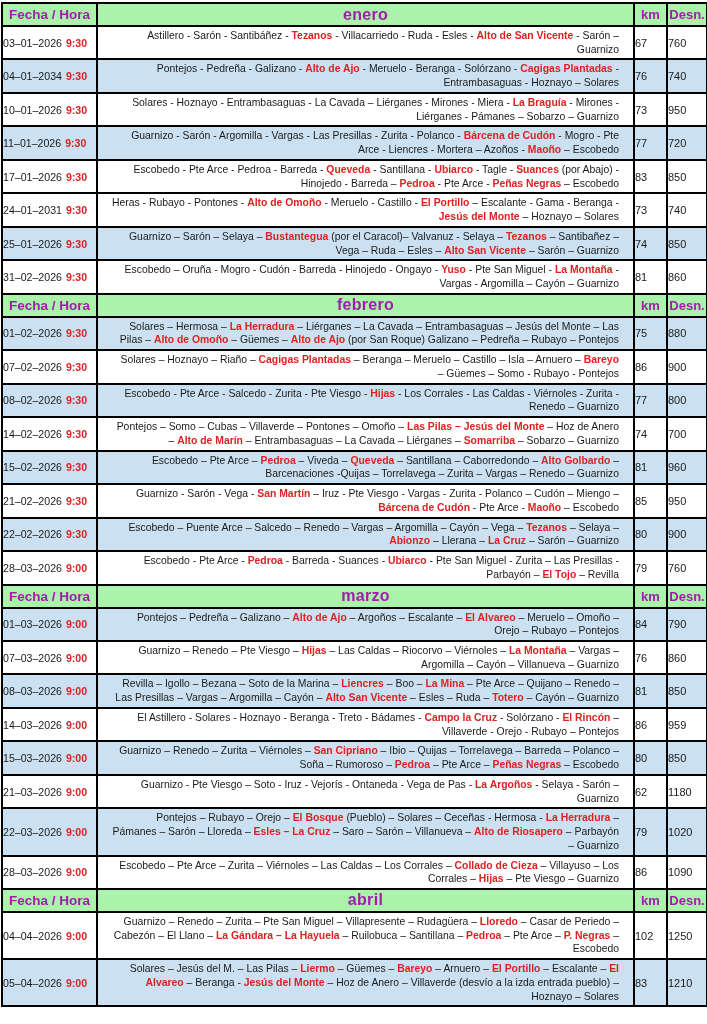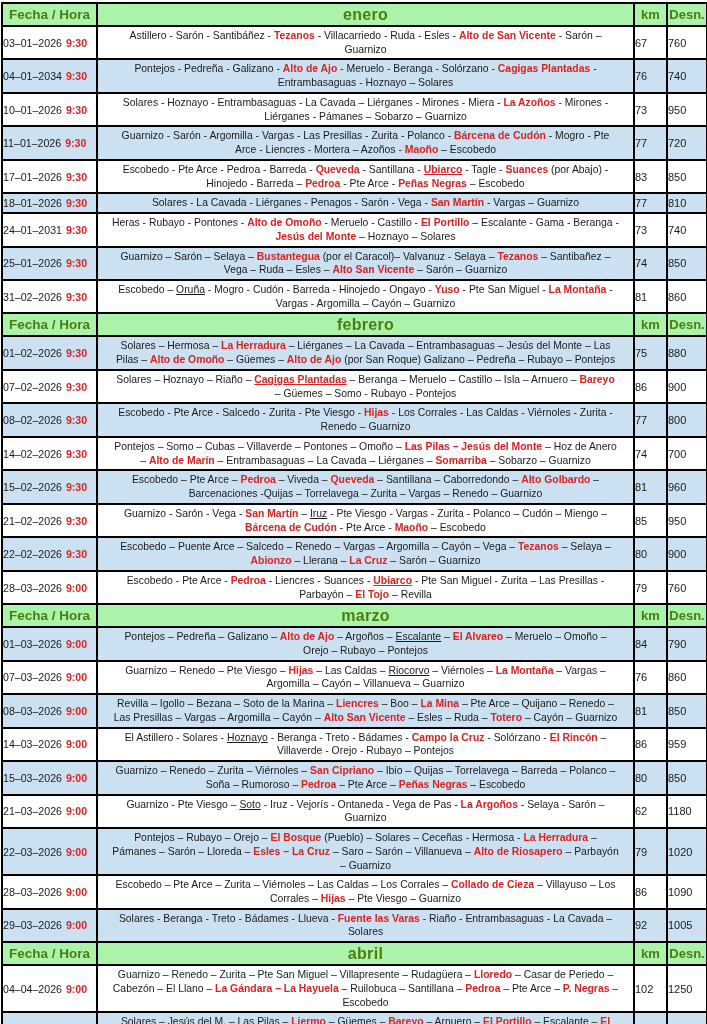--- a/index.html
+++ b/index.html
@@ -4,31 +4,31 @@
 <style>
   html,body{margin:0;padding:0;background:#fff;}
   body{width:707px;font-family:"Liberation Sans",sans-serif;-webkit-font-smoothing:antialiased;}
   .page{width:707px;box-sizing:border-box;padding:2px 1px;}
   table.sched{width:705px;border-collapse:collapse;table-layout:fixed;}
   table.sched td{border:2px solid #000;vertical-align:middle;box-sizing:border-box;}
   col.c-date{width:95px;}
   col.c-route{width:537px;}
   col.c-km{width:33px;}
   col.c-desn{width:40px;}
-  tr.hdr td{background:var(--green,#abf2ab);text-align:center;font-weight:bold;color:#4d7c0f;}
+  tr.hdr td{background:var(--green,#abf2ab);text-align:center;font-weight:bold;color:#a21caf;}
   td.h-date{font-size:13.5px;padding:3px 0;}
   td.h-month{font-size:16px;padding:1px 0;letter-spacing:.3px;margin-left:36px;}
   td.h-km,td.h-desn{font-size:13px;}
   tr.row td{background:#fff;}
   tr.row.alt td{background:var(--blue,#cbe1f1);}
   td.d-date{text-align:left;font-size:10.6px;white-space:nowrap;padding:2px 0;color:#1a1a1a;}
   td.d-date .time{color:var(--red,#e00000);font-weight:bold;margin-left:4px;}
-  td.d-route{text-align:center;font-size:10.4px;line-height:1.32;padding:2px 14px;color:#1a1a1a;}
+  td.d-route{text-align:right;font-size:10.4px;line-height:1.32;padding:2px 14px;color:#1a1a1a;}
   td.d-route .hl{color:var(--red,#e00000);font-weight:bold;}
-  td.d-route .ul{text-decoration:underline;}
+  td.d-route .ul{}
   td.d-km,td.d-desn{text-align:left;font-size:11px;color:#1a1a1a;padding:1px 0;}
 </style>
 </head>
 <body>
 
 <div class="page">
   <table class="sched">
     <colgroup>
       <col class="c-date">
         <col class="c-route">
@@ -49,42 +49,36 @@
           <td class="d-desn">760</td>
         </tr>
         <tr class="row alt">
           <td class="d-date"><span>04–01–2034</span><span class="time">9:30</span></td>
           <td class="d-route"><span>Pontejos - Pedreña - Galizano - </span><span class="hl">Alto de Ajo</span><span> - Meruelo - Beranga - Solórzano - </span><span class="hl">Cagigas Plantadas</span><span> - Entrambasaguas - Hoznayo – Solares</span></td>
           <td class="d-km">76</td>
           <td class="d-desn">740</td>
         </tr>
         <tr class="row">
           <td class="d-date"><span>10–01–2026</span><span class="time">9:30</span></td>
-          <td class="d-route"><span>Solares - Hoznayo - Entrambasaguas - La Cavada – Liérganes - Mirones - Miera - </span><span class="hl">La Azoños</span><span> - Mirones - Liérganes - Pámanes – Sobarzo – Guarnizo</span></td>
+          <td class="d-route"><span>Solares - Hoznayo - Entrambasaguas - La Cavada – Liérganes - Mirones - Miera - </span><span class="hl">La Braguía</span><span> - Mirones - Liérganes - Pámanes – Sobarzo – Guarnizo</span></td>
           <td class="d-km">73</td>
           <td class="d-desn">950</td>
         </tr>
         <tr class="row alt">
           <td class="d-date"><span>11–01–2026</span><span class="time">9:30</span></td>
           <td class="d-route"><span>Guarnizo - Sarón - Argomilla - Vargas - Las Presillas - Zurita - Polanco - </span><span class="hl">Bárcena de Cudón</span><span> - Mogro - Pte Arce - Liencres - Mortera – Azoños - </span><span class="hl">Maoño</span><span> – Escobedo</span></td>
           <td class="d-km">77</td>
           <td class="d-desn">720</td>
         </tr>
         <tr class="row">
           <td class="d-date"><span>17–01–2026</span><span class="time">9:30</span></td>
           <td class="d-route"><span>Escobedo - Pte Arce - Pedroa - Barreda - </span><span class="hl">Queveda</span><span> - Santillana - </span><span class="hl ul">Ubiarco</span><span> - Tagle - </span><span class="hl">Suances</span><span> (por Abajo) - Hinojedo - Barreda – </span><span class="hl">Pedroa</span><span> - Pte Arce - </span><span class="hl">Peñas Negras</span><span> – Escobedo</span></td>
           <td class="d-km">83</td>
           <td class="d-desn">850</td>
         </tr>
-        <tr class="row alt">
-          <td class="d-date"><span>18–01–2026</span><span class="time">9:30</span></td>
-          <td class="d-route"><span>Solares - La Cavada - Liérganes - Penagos - Sarón - Vega - </span><span class="hl">San Martín</span><span> - Vargas – Guarnizo</span></td>
-          <td class="d-km">77</td>
-          <td class="d-desn">810</td>
-        </tr>
         <tr class="row">
           <td class="d-date"><span>24–01–2031</span><span class="time">9:30</span></td>
           <td class="d-route"><span>Heras - Rubayo - Pontones - </span><span class="hl">Alto de Omoño</span><span> - Meruelo - Castillo - </span><span class="hl">El Portillo</span><span> – Escalante - Gama - Beranga - </span><span class="hl">Jesús del Monte</span><span> – Hoznayo – Solares</span></td>
           <td class="d-km">73</td>
           <td class="d-desn">740</td>
         </tr>
         <tr class="row alt">
           <td class="d-date"><span>25–01–2026</span><span class="time">9:30</span></td>
           <td class="d-route"><span>Guarnizo – Sarón – Selaya – </span><span class="hl">Bustantegua</span><span> (por el Caracol)– Valvanuz - Selaya – </span><span class="hl">Tezanos</span><span> – Santibañez – Vega – Ruda – Esles – </span><span class="hl">Alto San Vicente</span><span> – Sarón – Guarnizo</span></td>
           <td class="d-km">74</td>
@@ -139,21 +133,21 @@
           <td class="d-desn">950</td>
         </tr>
         <tr class="row alt">
           <td class="d-date"><span>22–02–2026</span><span class="time">9:30</span></td>
           <td class="d-route"><span>Escobedo – Puente Arce – Salcedo – Renedo – Vargas – Argomilla – Cayón – Vega – </span><span class="hl">Tezanos</span><span> – Selaya – </span><span class="hl">Abionzo</span><span> – Llerana – </span><span class="hl">La Cruz</span><span> – Sarón – Guarnizo</span></td>
           <td class="d-km">80</td>
           <td class="d-desn">900</td>
         </tr>
         <tr class="row">
           <td class="d-date"><span>28–03–2026</span><span class="time">9:00</span></td>
-          <td class="d-route"><span>Escobedo - Pte Arce - </span><span class="hl">Pedroa</span><span> - Liencres - Suances - </span><span class="hl ul">Ubiarco</span><span> - Pte San Miguel - Zurita – Las Presillas - Parbayón – </span><span class="hl">El Tojo</span><span> – Revilla</span></td>
+          <td class="d-route"><span>Escobedo - Pte Arce - </span><span class="hl">Pedroa</span><span> - Barreda - Suances - </span><span class="hl ul">Ubiarco</span><span> - Pte San Miguel - Zurita – Las Presillas - Parbayón – </span><span class="hl">El Tojo</span><span> – Revilla</span></td>
           <td class="d-km">79</td>
           <td class="d-desn">760</td>
         </tr>
         <tr class="hdr">
           <td class="h-date">Fecha / Hora</td>
           <td class="h-month">marzo</td>
           <td class="h-km">km</td>
           <td class="h-desn">Desn.</td>
         </tr>
         <tr class="row alt">
@@ -196,26 +190,20 @@
           <td class="d-date"><span>22–03–2026</span><span class="time">9:00</span></td>
           <td class="d-route"><span>Pontejos – Rubayo – Orejo – </span><span class="hl">El Bosque</span><span> (Pueblo) – Solares – Ceceñas - Hermosa - </span><span class="hl">La Herradura</span><span> – Pámanes – Sarón – Lloreda – </span><span class="hl">Esles – La Cruz</span><span> – Saro – Sarón – Villanueva – </span><span class="hl">Alto de Riosapero</span><span> – Parbayón – Guarnizo</span></td>
           <td class="d-km">79</td>
           <td class="d-desn">1020</td>
         </tr>
         <tr class="row">
           <td class="d-date"><span>28–03–2026</span><span class="time">9:00</span></td>
           <td class="d-route"><span>Escobedo – Pte Arce – Zurita – Viérnoles – Las Caldas – Los Corrales – </span><span class="hl">Collado de Cieza</span><span> – Villayuso – Los Corrales – </span><span class="hl">Hijas</span><span> – Pte Viesgo – Guarnizo</span></td>
           <td class="d-km">86</td>
           <td class="d-desn">1090</td>
-        </tr>
-        <tr class="row alt">
-          <td class="d-date"><span>29–03–2026</span><span class="time">9:00</span></td>
-          <td class="d-route"><span>Solares - Beranga - Treto - Bádames - Llueva - </span><span class="hl">Fuente las Varas</span><span> - Riaño - Entrambasaguas - La Cavada – Solares</span></td>
-          <td class="d-km">92</td>
-          <td class="d-desn">1005</td>
         </tr>
         <tr class="hdr">
           <td class="h-date">Fecha / Hora</td>
           <td class="h-month">abril</td>
           <td class="h-km">km</td>
           <td class="h-desn">Desn.</td>
         </tr>
         <tr class="row">
           <td class="d-date"><span>04–04–2026</span><span class="time">9:00</span></td>
           <td class="d-route"><span>Guarnizo – Renedo – Zurita – Pte San Miguel – Villapresente – Rudagüera – </span><span class="hl">Lloredo</span><span> – Casar de Periedo – Cabezón – El Llano – </span><span class="hl">La Gándara – La Hayuela</span><span> – Ruilobuca – Santillana – </span><span class="hl">Pedroa</span><span> – Pte Arce – </span><span class="hl">P. Negras</span><span> – Escobedo</span></td>

